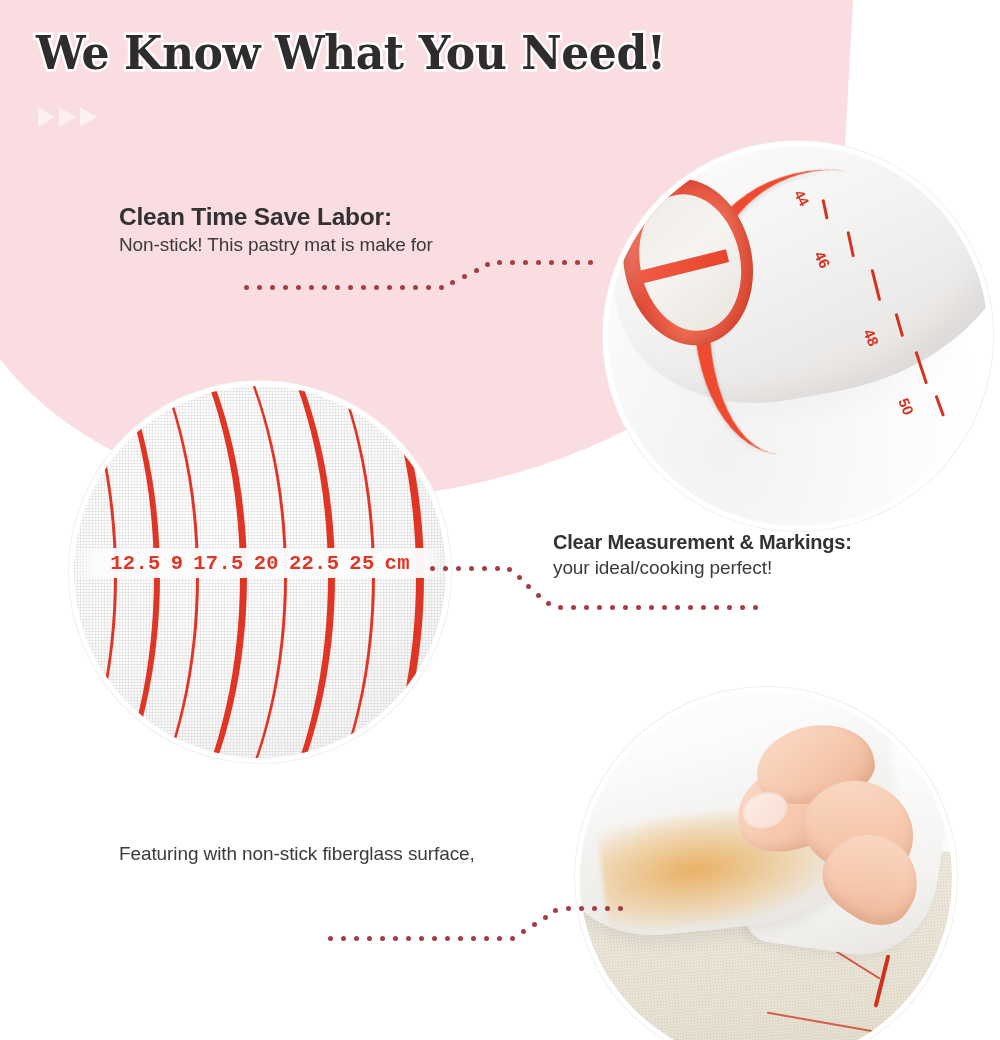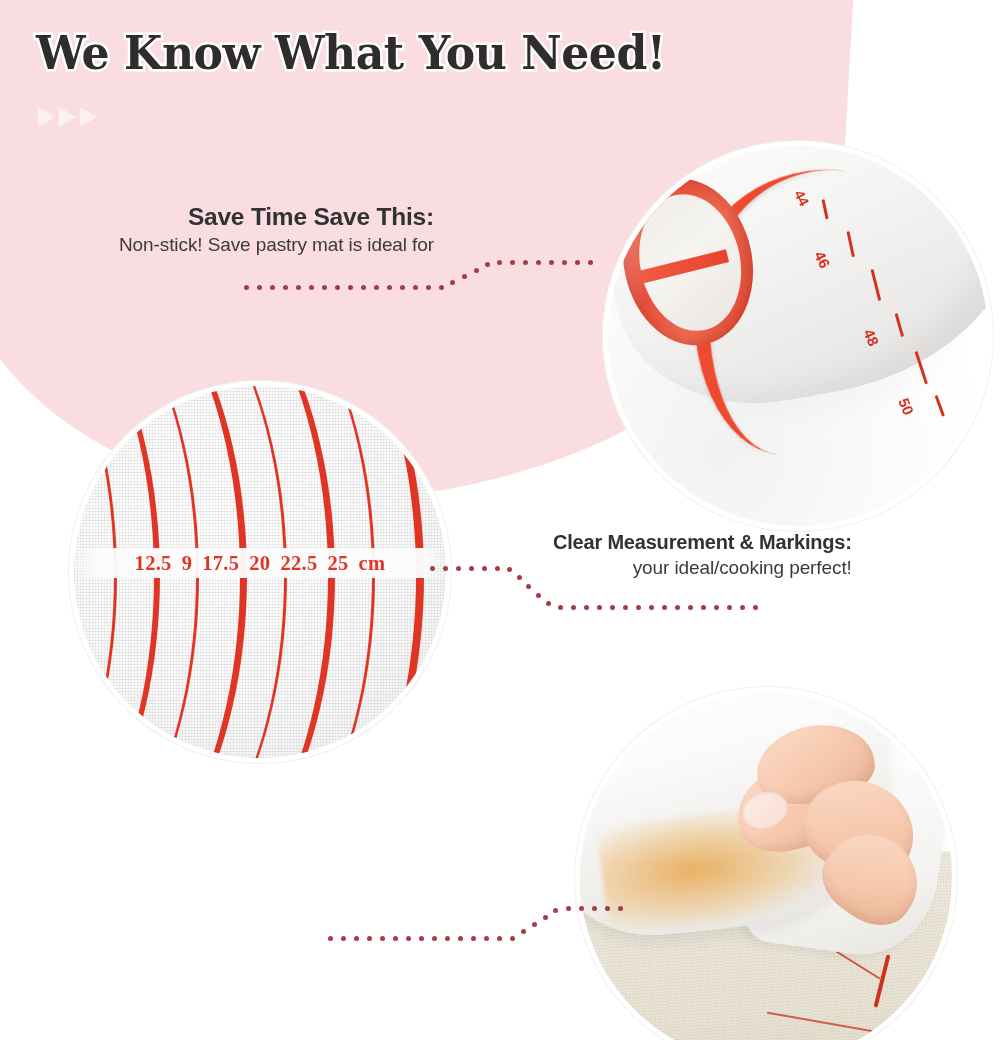--- a/index.html
+++ b/index.html
@@ -3,21 +3,21 @@
 <meta charset="utf-8">
 <style>
   html,body{margin:0;padding:0;}
   body{
     width:1000px;height:1040px;
     background:#ffffff;
     font-family:"Liberation Sans", sans-serif;
     overflow:hidden;
     position:relative;
   }
-  .stage{position:absolute;inset:0;width:1000px;height:1040px;overflow:hidden;background:#fff;text-align:right;}
+  .stage{position:absolute;inset:0;width:1000px;height:1040px;overflow:hidden;background:#fff;}
 
   
   .pink-blob{
     position:absolute;left:-60px;top:-30px;
     width:900px;height:530px;
     background:#f9dde0;
     border-radius:0 0 58% 46% / 0 0 70% 62%;
     transform:skewX(-3.2deg);
     z-index:0;
   }
@@ -129,21 +129,21 @@
     border-radius:50%;
     background:transparent;
   }
   .ruler-row{
     position:absolute;left:0;right:0;top:160px;height:34px;
     display:flex;align-items:center;justify-content:center;gap:10px;
     z-index:3;
   }
   .ruler-row span{
     color:#e03524;font-weight:700;font-size:20.5px;letter-spacing:.3px;
-    font-family:Liberation Serif, serif;
+    font-family:Liberation Mono, monospace;
     text-shadow:0 0 2px rgba(255,255,255,.9);
   }
   .ruler-mask{
     position:absolute;left:0;right:0;top:162px;height:30px;z-index:2;
     background:linear-gradient(90deg,rgba(252,252,252,.0),rgba(252,252,252,.96) 6%,rgba(252,252,252,.96) 94%,rgba(252,252,252,0));
   }
 
   
   #circ-clean{left:580px;top:692px;width:372px;height:372px;}
   .clean-bg{position:absolute;inset:0;background:linear-gradient(160deg,#ffffff,#fbfbfa 60%,#f6f5f2);}
@@ -280,30 +280,31 @@
     <div class="hand">
       <div class="finger" style="left:28px;top:46px;width:120px;height:84px;transform:rotate(-16deg);"></div>
       <div class="finger" style="left:48px;top:8px;width:118px;height:76px;transform:rotate(-10deg);"></div>
       <div class="finger" style="left:96px;top:64px;width:112px;height:92px;transform:rotate(24deg);"></div>
       <div class="finger" style="left:116px;top:118px;width:96px;height:84px;transform:rotate(34deg);"></div>
       <div class="nail" style="left:34px;top:74px;transform:rotate(-18deg);"></div>
     </div>
   </div>
 
   <div class="block" id="block1">
-    <div class="b-title">Save Time Save This:</div>
-    <div class="b-line">Non-stick!  Save pastry mat is ideal for</div>
+    <div class="b-title">Clean Time Save Labor:</div>
+    <div class="b-line">Non-stick!  This pastry mat is make for</div>
   </div>
 
   <div class="block" id="block2">
     <div class="b-title">Clear Measurement &amp; Markings:</div>
     <div class="b-line">your ideal/cooking perfect!</div>
   </div>
 
   <div class="block" id="block3">
+    <div class="b-line">Featuring with non-stick fiberglass surface,</div>
   </div>
 
   <div class="dotline" id="dl1">
       <div class="dot" style="left: 243.5px; top: 284.5px;"></div>
       <div class="dot" style="left: 256.5px; top: 284.5px;"></div>
       <div class="dot" style="left: 269.5px; top: 284.5px;"></div>
       <div class="dot" style="left: 282.5px; top: 284.5px;"></div>
       <div class="dot" style="left: 295.5px; top: 284.5px;"></div>
       <div class="dot" style="left: 308.5px; top: 284.5px;"></div>
       <div class="dot" style="left: 321.5px; top: 284.5px;"></div>

